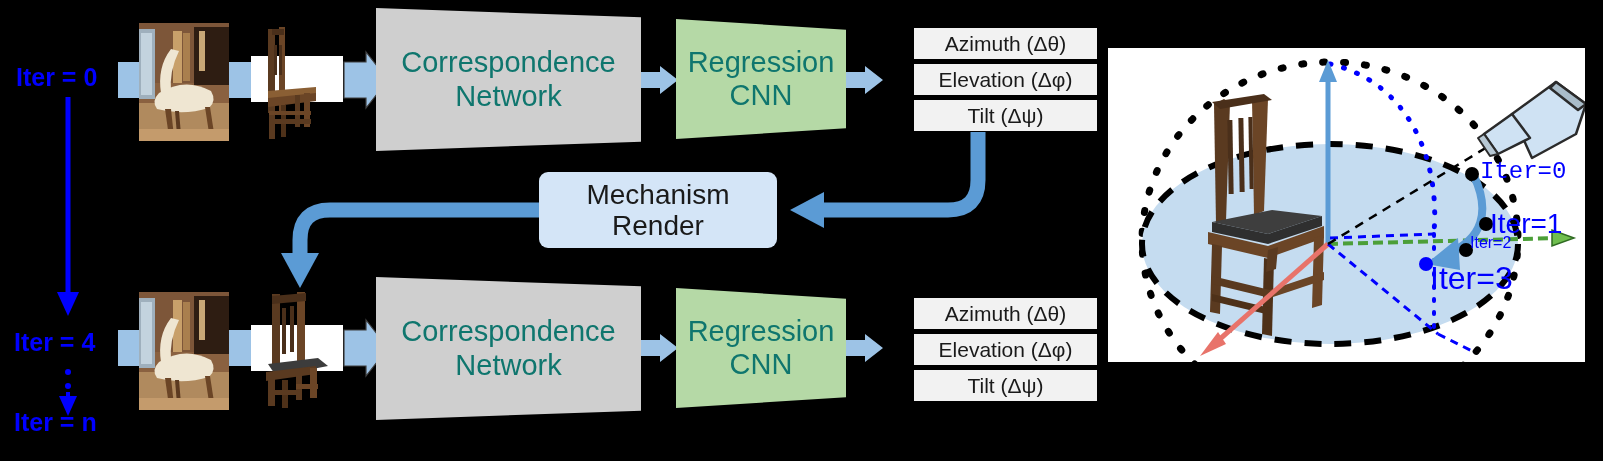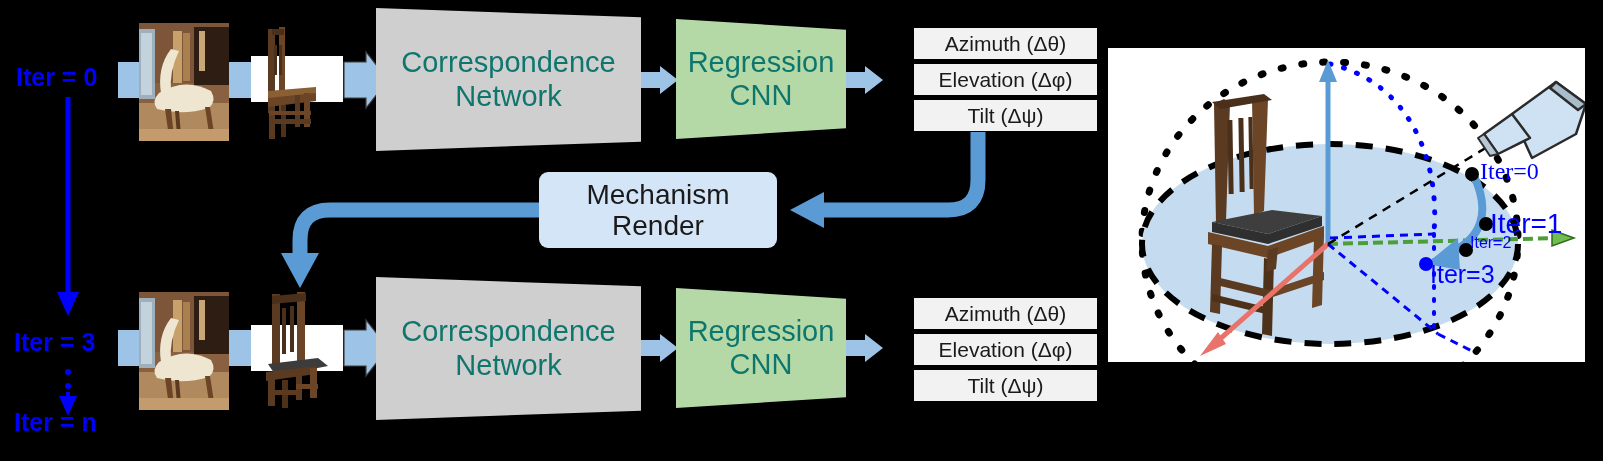--- a/index.html
+++ b/index.html
@@ -113,21 +113,21 @@
   }
   svg { display: block; }
   .svg-abs { position: absolute; left: 0; top: 0; pointer-events: none; }
 </style>
 </head>
 <body>
 
 <div id="root">
 
   <div class="iter-label" id="iter0">Iter = 0</div>
-  <div class="iter-label" id="iter1">Iter = 3</div>
+  <div class="iter-label" id="iter1">Iter = 4</div>
   <div class="iter-label" id="itern">Iter = n</div>
 
   <svg class="svg-abs" width="1603" height="461">
     <g>
       <line x1="68" y1="97" x2="68" y2="300" stroke="#0000ff" stroke-width="5"></line>
       <polygon points="68,316 57,292 79,292" fill="#0000ff"></polygon>
     </g>
     <g>
       <circle cx="68" cy="372" r="3" fill="#0000ff"></circle>
       <circle cx="68" cy="386" r="3" fill="#0000ff"></circle>
@@ -355,19 +355,19 @@
 
       <path d="M366 128 C382 162 376 192 338 206" fill="none" stroke="#5b9bd5" stroke-width="8" stroke-linecap="round"></path>
       <polygon points="318,216 350,190 352,222" fill="#5b9bd5"></polygon>
 
       <circle cx="364" cy="126" r="7" fill="#000000"></circle>
       <circle cx="378" cy="176" r="7" fill="#000000"></circle>
       <circle cx="358" cy="202" r="7" fill="#000000"></circle>
       <circle cx="318" cy="216" r="7" fill="#0000ff"></circle>
     </svg>
 
-    <div style="position:absolute; left:372px; top:110px; color:#0000ff; font-size:24px; font-weight:normal; font-family:Liberation Serif, serif; white-space:nowrap;">Iter=0</div>
+    <div style="position:absolute; left:372px; top:110px; color:#0000ff; font-size:24px; font-weight:normal; font-family:Liberation Mono, monospace; white-space:nowrap;">Iter=0</div>
     <div style="position:absolute; left:382px; top:160px; color:#0000ff; font-size:28px; font-family:'Liberation Sans',sans-serif; white-space:nowrap;">Iter=1</div>
     <div style="position:absolute; left:362px; top:186px; color:#0000ff; font-size:16px; font-family:'Liberation Sans',sans-serif; white-space:nowrap;">Iter=2</div>
-    <div style="position:absolute; left:322px; top:212px; color:#0000ff; font-size:25px; font-family:'Liberation Sans',sans-serif; white-space:nowrap;">Iter=3</div>
+    <div style="position:absolute; left:322px; top:212px; color:#0000ff; font-size:32px; font-family:'Liberation Sans',sans-serif; white-space:nowrap;">Iter=3</div>
   </div>
 
 </div>
 
 </body></html>

